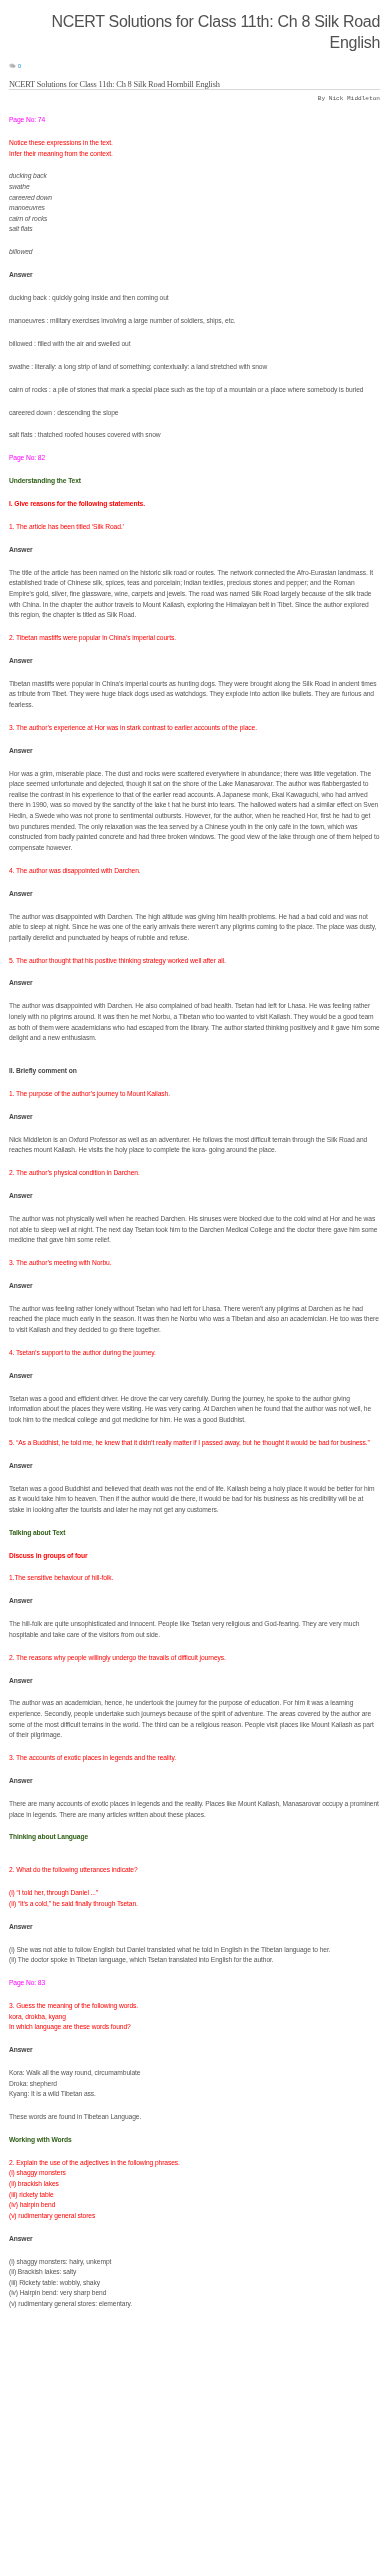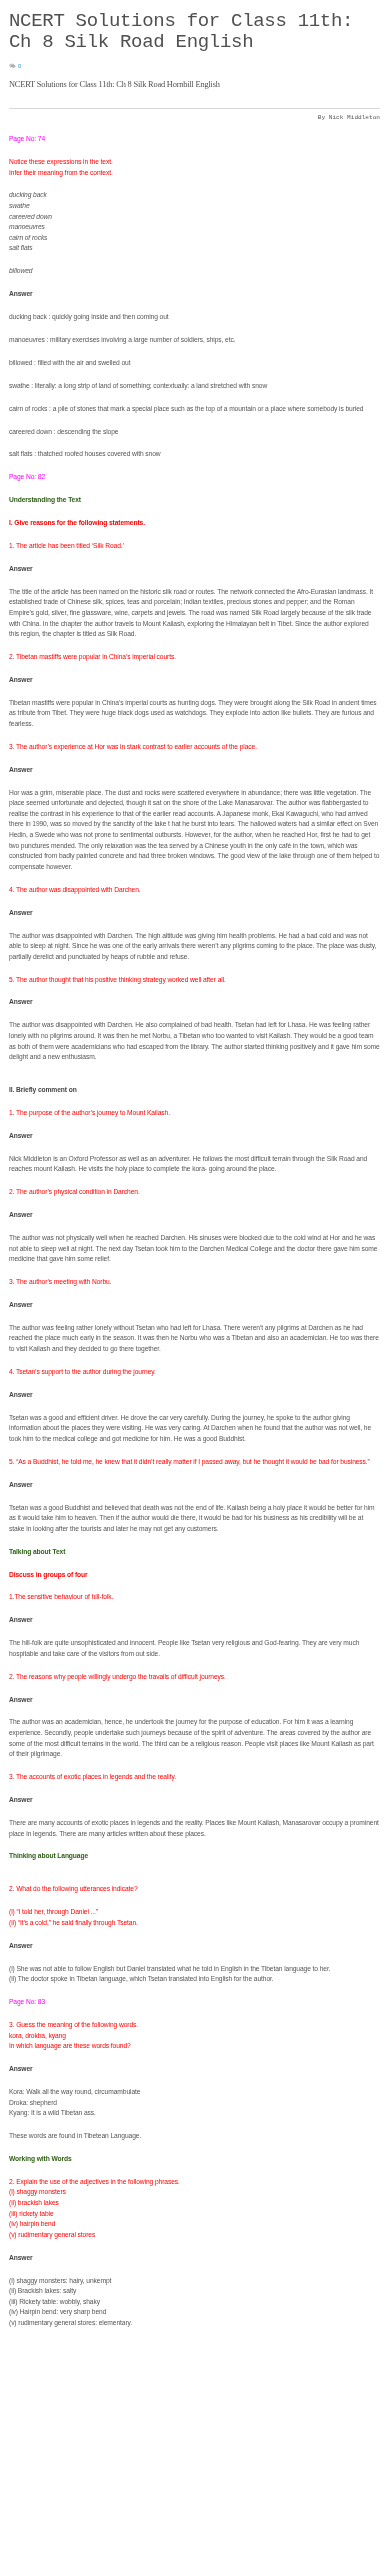--- a/index.html
+++ b/index.html
@@ -9,27 +9,28 @@
     }
     body {
       width: 389px;
       font-family: "Liberation Sans", sans-serif;
       color: #555555;
     }
     .page {
       padding: 5.6px 9px 11px 9px;
     }
     .title {
-      font-family: Liberation Mono, monospace;
-      font-size: 19px;
+      font-family: Liberation Sans, sans-serif;
+      font-size: 16px;
       line-height: 21px;
       font-weight: normal;
       color: #505050;
       margin: 5.6px 0 10px 0;
       letter-spacing: -0.3px;
+      text-align: right;
     }
     .meta {
       display: flex;
       align-items: center;
       gap: 2.2px;
       margin-bottom: 11px;
       font-size: 5.6px;
     }
     .comment-icon {
       width: 6.7px;
@@ -38,21 +39,21 @@
     }
     .comment-count {
       color: #1a8fd6;
       font-size: 5.6px;
       text-decoration: none;
     }
     .subtitle {
       font-family: "Liberation Serif", "DejaVu Serif", serif;
       font-size: 8.4px;
       color: #505050;
-      padding-bottom: 19px;
+      padding-bottom: 0;
       border-bottom: 0.6px solid #d8d8d8;
       margin-bottom: 4.5px;
       letter-spacing: -0.2px;
     }
     .byline {
       text-align: right;
       font-family: "Liberation Mono", "DejaVu Sans Mono", monospace;
       font-size: 6.1px;
       color: #555555;
       margin-bottom: 13.4px;

